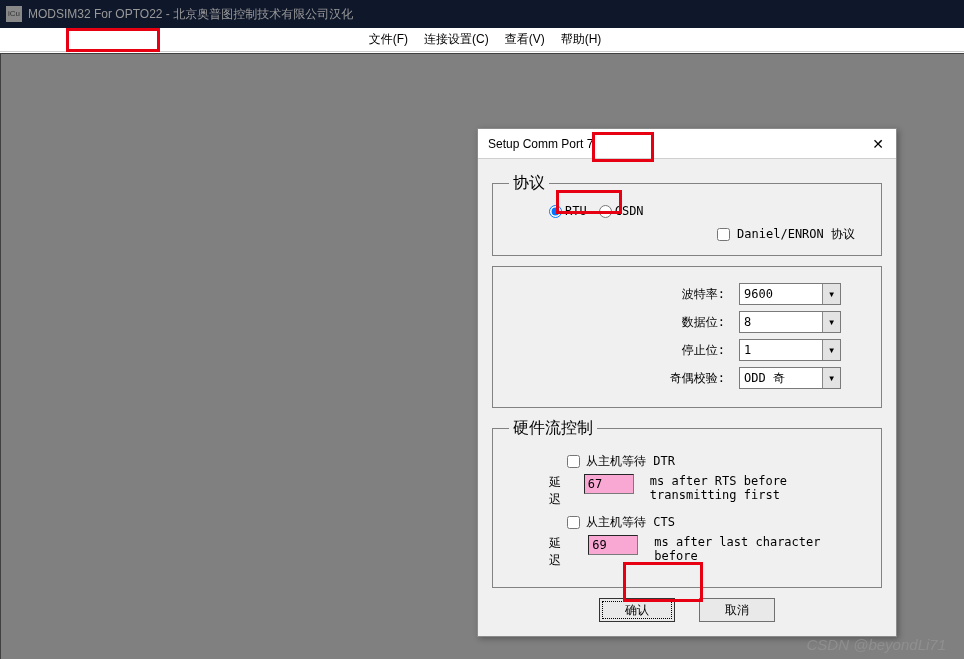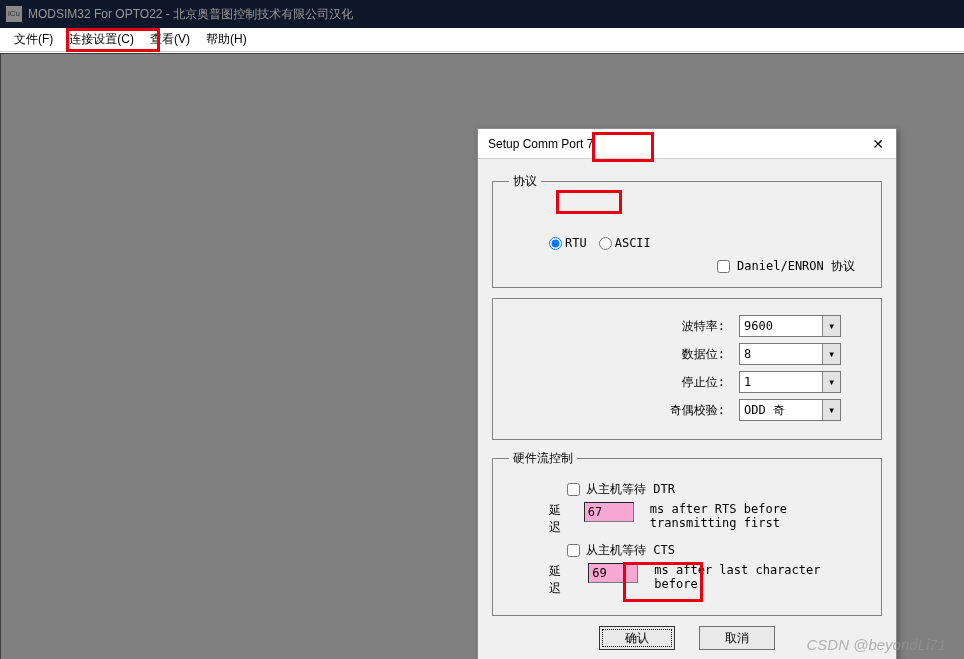--- a/index.html
+++ b/index.html
@@ -34,20 +34,21 @@
     }
     .menubar {
       height: 24px;
       background: #fff;
       display: flex;
       align-items: center;
       padding-left: 6px;
       border-bottom: 1px solid #ccc;
       font-size: 12px;
       color: #000;
+      justify-content: center;
     }
     .menu-item {
       padding: 3px 8px;
       cursor: pointer;
     }
     .mdi-area {
       position: absolute;
       top: 53px;
       left: 0;
       right: 0;
@@ -95,30 +96,29 @@
       padding: 14px;
       font-family: SimSun, monospace;
     }
     fieldset {
       border: 1px solid #828282;
       margin-bottom: 10px;
       padding: 10px 16px 12px;
     }
     legend {
       padding: 0 4px;
-      font-size: 12px;
+      font-size: 16px;
       font-family: Liberation Mono, monospace;
     }
     .radio-row {
       display: flex;
       align-items: center;
       gap: 0;
       padding-left: 40px;
       margin-bottom: 8px;
-      margin-top: 36px;
     }
     .radio-group {
       display: inline-flex;
       align-items: center;
       gap: 3px;
       font-family: monospace;
     }
     .checkbox-row {
       display: flex;
       align-items: center;
@@ -250,21 +250,21 @@
     <fieldset>
       <legend>协议</legend>
       <div class="radio-row">
         <span class="radio-group">
           <input type="radio" checked="" style="">
           <span>RTU</span>
         </span>
         <span style="width:12px"></span>
         <span class="radio-group">
           <input type="radio" style="">
-          <span>ASCII</span>
+          <span>CSDN</span>
         </span>
       </div>
       <div class="checkbox-row">
         <input type="checkbox" style="">
         <span>Daniel/ENRON 协议</span>
       </div>
     </fieldset>
 
     <fieldset>
       <div class="param-row">

